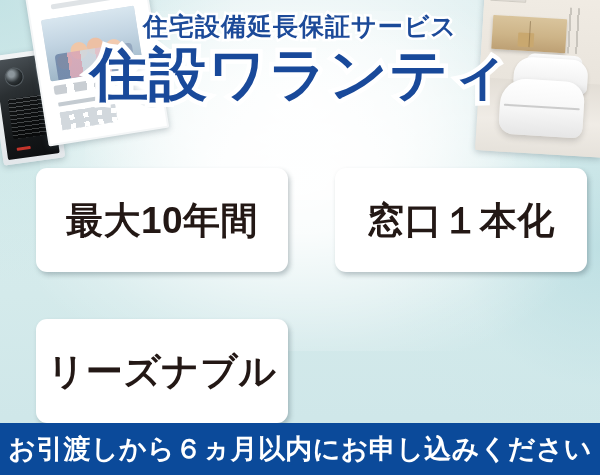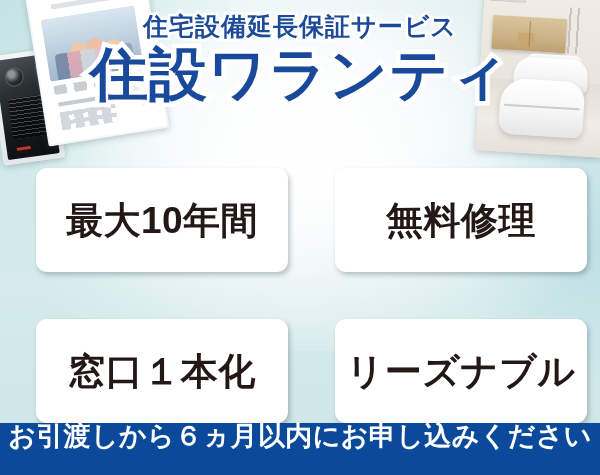--- a/index.html
+++ b/index.html
@@ -373,21 +373,21 @@
   }
 
   
   .cta {
     position: absolute;
     left: 0; right: 0; bottom: 0;
     height: 52px;
     background: linear-gradient(180deg,#0d4c9c 0%, #0a4694 55%, #084párr 100%);
     background-color: #0b4a9a;
     display: flex;
-    align-items: flex-start;
+    align-items: center;
     justify-content: center;
     z-index: 7;
   }
   .cta-text {
     color: #ffffff;
     font-size: 27px;
     font-weight: 700;
     letter-spacing: 0.4px;
     line-height: 1;
     white-space: nowrap;
@@ -441,23 +441,20 @@
   <div class="head-wrap">
     <p class="subtitle">住宅設備延長保証サービス</p>
     <p class="title">住設ワランティ</p>
   </div>
 
   <div class="features">
     <div class="feature-card">
       <span class="feature-label">最大10年間</span>
     </div>
     <div class="feature-card">
-      <span class="feature-label">無料修理</span>
-    </div>
-    <div class="feature-card">
       <span class="feature-label">窓口１本化</span>
     </div>
     <div class="feature-card">
       <span class="feature-label">リーズナブル</span>
     </div>
   </div>
 
   <div class="cta">
     <span class="cta-text">お引渡しから６ヵ月以内にお申し込みください</span>
   </div>

